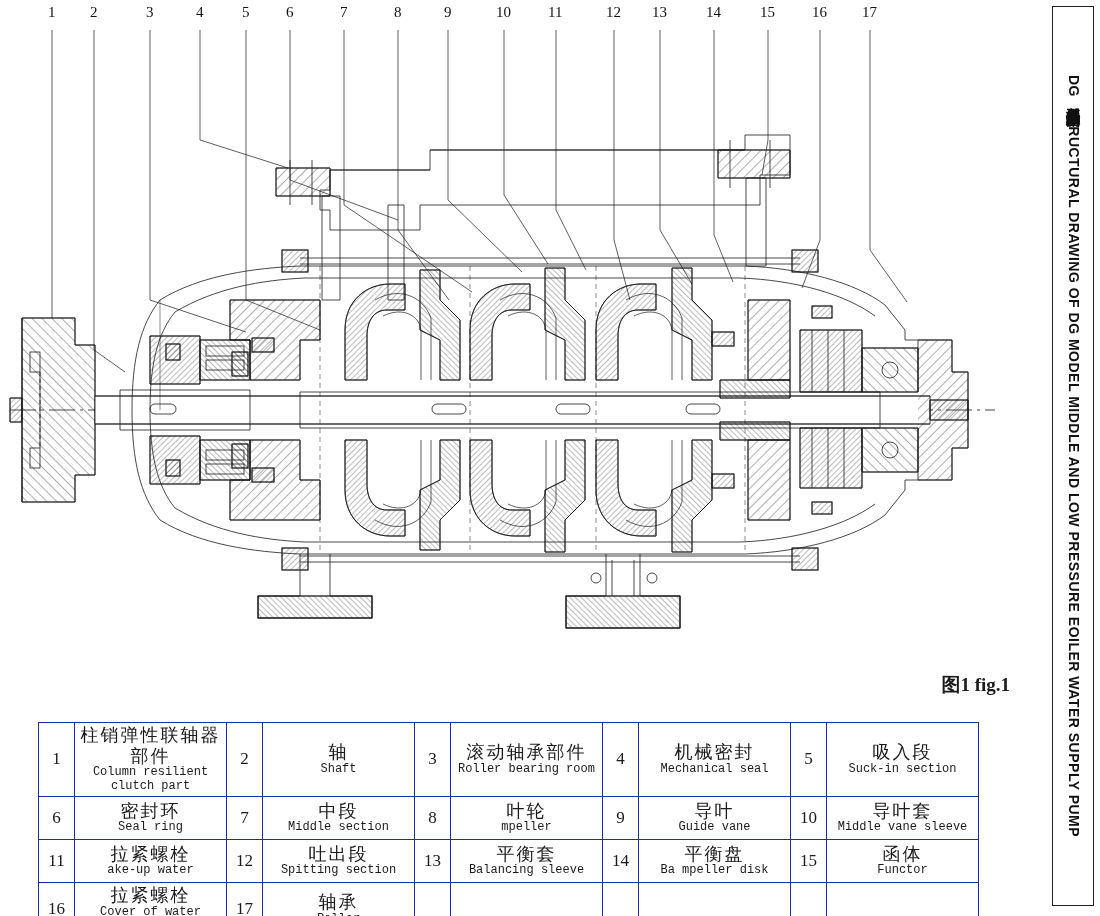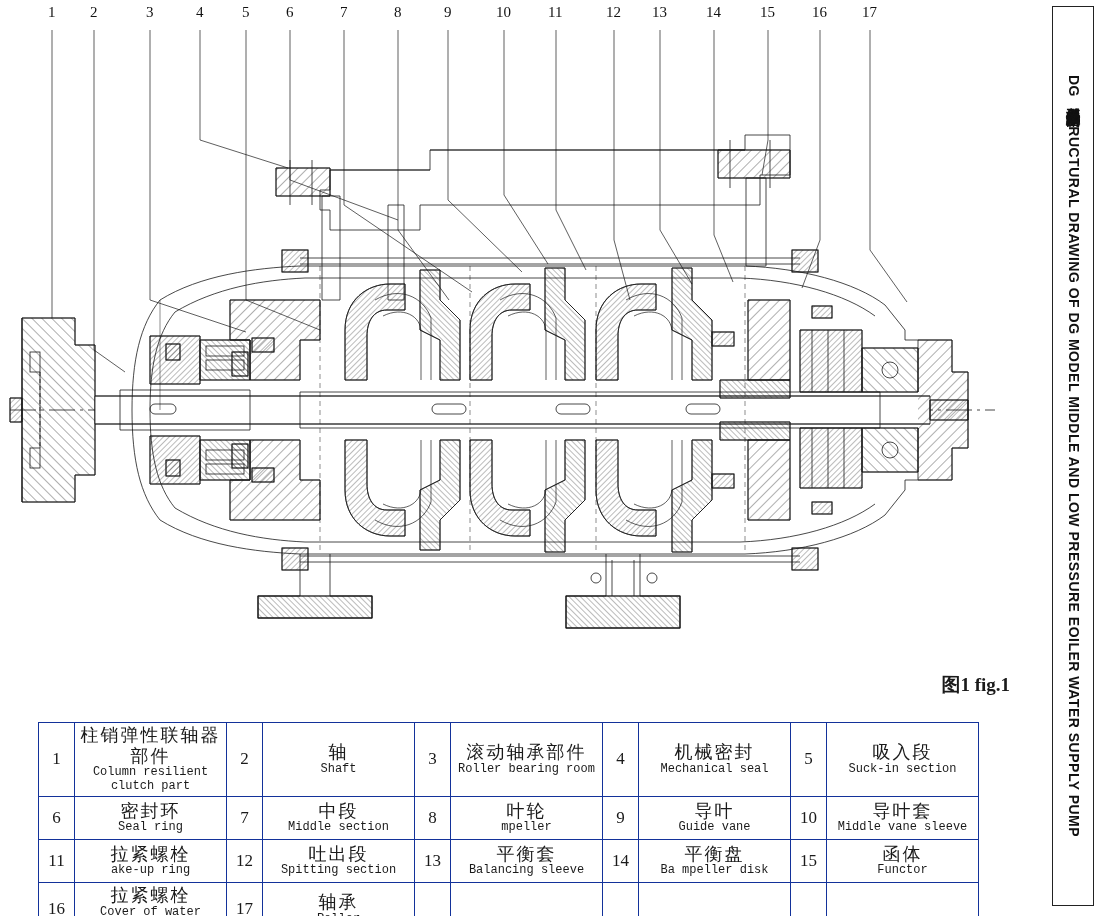--- a/index.html
+++ b/index.html
@@ -435,21 +435,21 @@
       <td class="txt">
         <div class="cn">导叶套</div>
         <div class="en">Middle vane sleeve</div>
       </td>
     </tr>
 
     <tr>
       <td class="num">11</td>
       <td class="txt">
         <div class="cn">拉紧螺栓</div>
-        <div class="en">ake-up ring</div>
+        <div class="en">ake-up water</div>
       </td>
       <td class="num">12</td>
       <td class="txt">
         <div class="cn">吐出段</div>
         <div class="en">Spitting section</div>
       </td>
       <td class="num">13</td>
       <td class="txt">
         <div class="cn">平衡套</div>
         <div class="en">Balancing sleeve</div>

